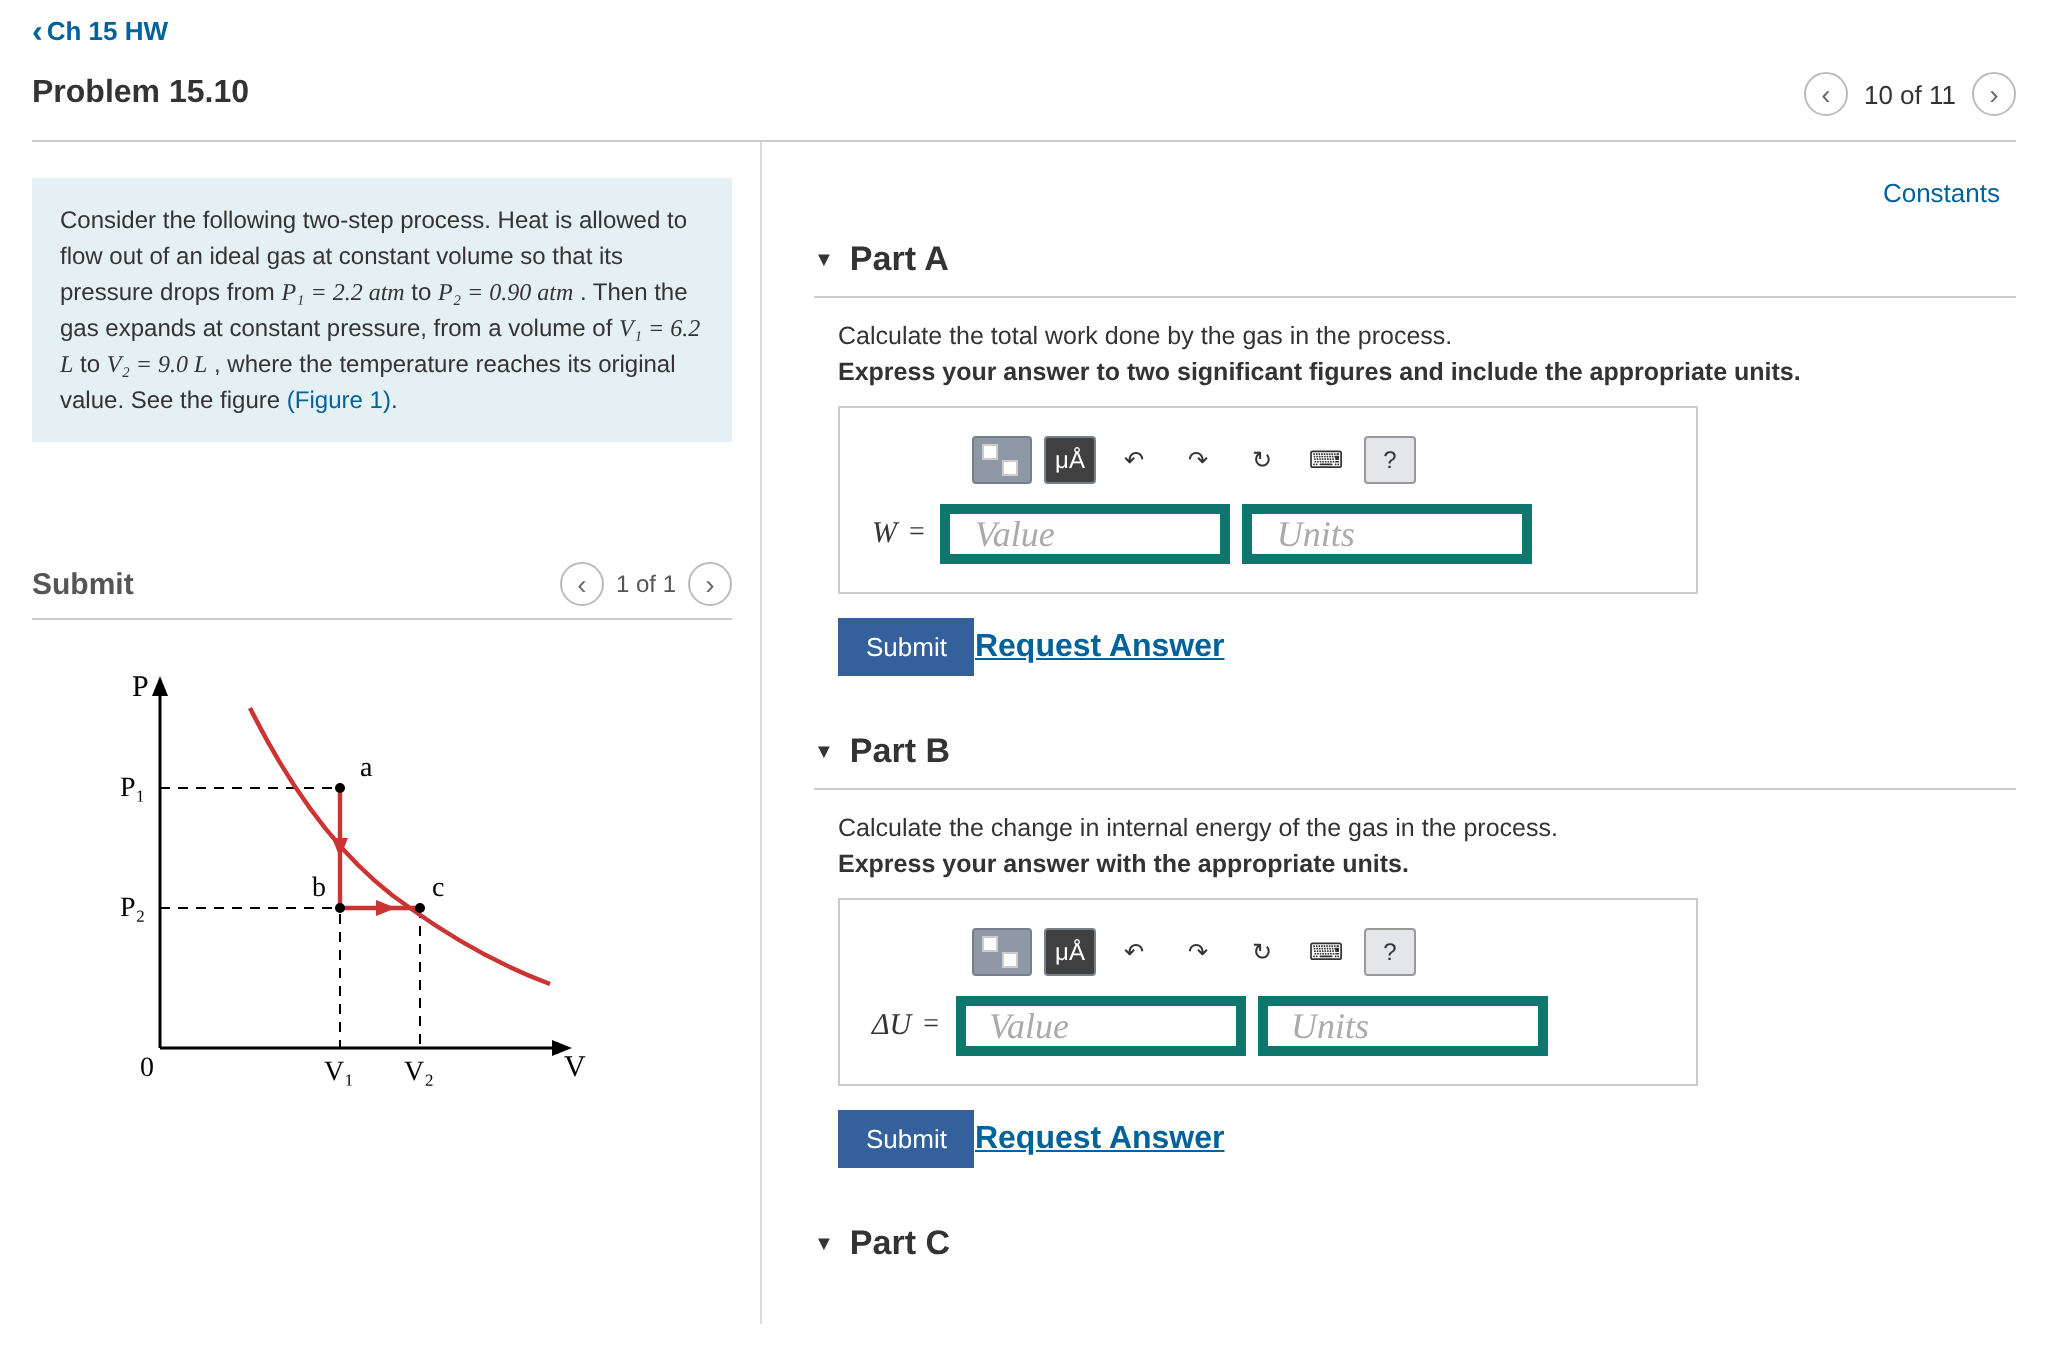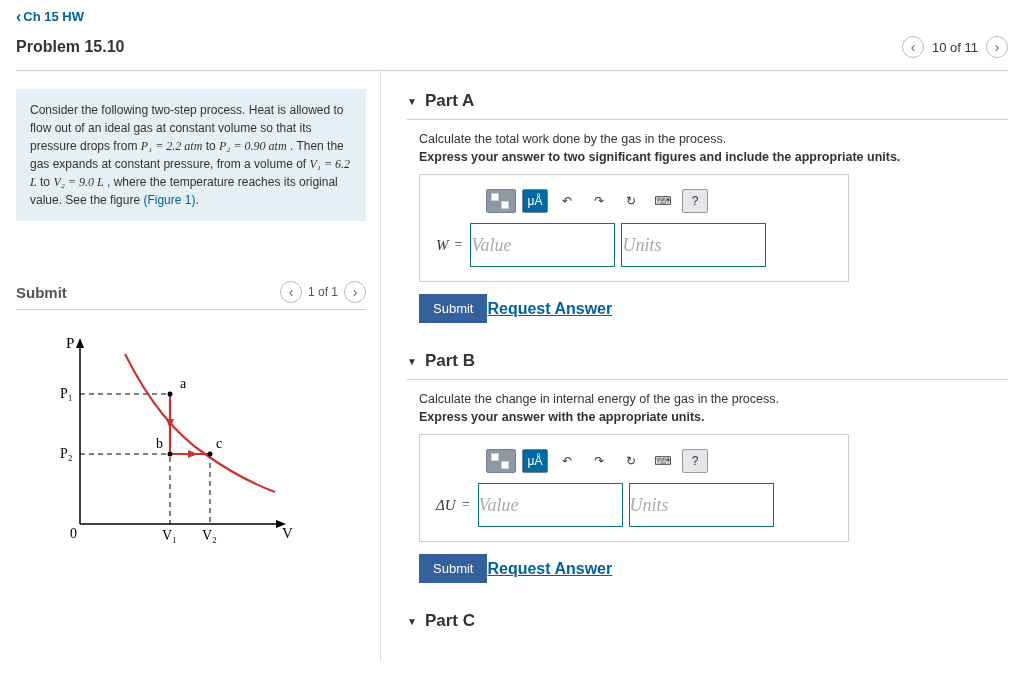--- a/index.html
+++ b/index.html
@@ -64,32 +64,32 @@
     min-width: 26px;
     display: flex; align-items: center; justify-content: center;
     font-size: 12px;
     color: #333;
     border-radius: 2px;
     cursor:pointer;
   }
   .tool.template { width: 30px; background:#8f99a6; border-color:#767f8c; position:relative;}
   .tool.template::before{ content:""; position:absolute; width:6px; height:6px; background:#fff; top:3px; left:4px; border:1px solid #ccc;}
   .tool.template::after{ content:""; position:absolute; width:6px; height:6px; background:#fff; bottom:3px; left:14px; border:1px solid #ccc;}
-  .tool.dark { background: #0369a1; color: #fff; border-color:#767f8c;}
+  .tool.dark { background: #404040; color: #fff; border-color:#767f8c;}
   .tool.plain { background: #fff; border: none; }
   .inputrow { display: flex; align-items: center; gap: 6px; }
   .var { font-style: italic; font-family: 'Times New Roman', serif; font-size: 15px; }
   .eq { font-family: 'Times New Roman', serif; font-size: 14px; margin-right:2px;}
   .field {
-    border: 1px solid #0f766e;
-    height: 44px; width: 145px;
+    border: 5px solid #0f766e;
+    height: 30px; width: 145px;
     font-family: 'Times New Roman', serif;
     font-size: 18px;
     color: #aaa;
-    padding: 0 0;
+    padding: 0 12px;
     font-style: italic;
     display:flex; align-items:center;
   }
   .submitrow { display: flex; align-items: center; }
   .submit {
     background: #34619c;
     color: #fff;
     border: none;
     padding: 7px 14px;
     font-size: 13px;
@@ -153,20 +153,21 @@
         <text x="176" y="124" font-family="serif" font-size="14">c</text>
         <text x="20" y="74" font-family="serif" font-size="14">P₁</text>
         <text x="20" y="134" font-family="serif" font-size="14">P₂</text>
         <text x="122" y="216" font-family="serif" font-size="14">V₁</text>
         <text x="162" y="216" font-family="serif" font-size="14">V₂</text>
       </svg>
     </div>
   </div>
 
   <div class="right">
+    <div class="constants">Constants</div>
 
     <div class="part">
       <div class="part-head">
         <span class="caret">▼</span>
         <span class="plabel">Part A</span>
       </div>
       <div class="part-body">
         <div class="instr">Calculate the total work done by the gas in the process.</div>
         <div class="instr bold">Express your answer to two significant figures and include the appropriate units.</div>
 

